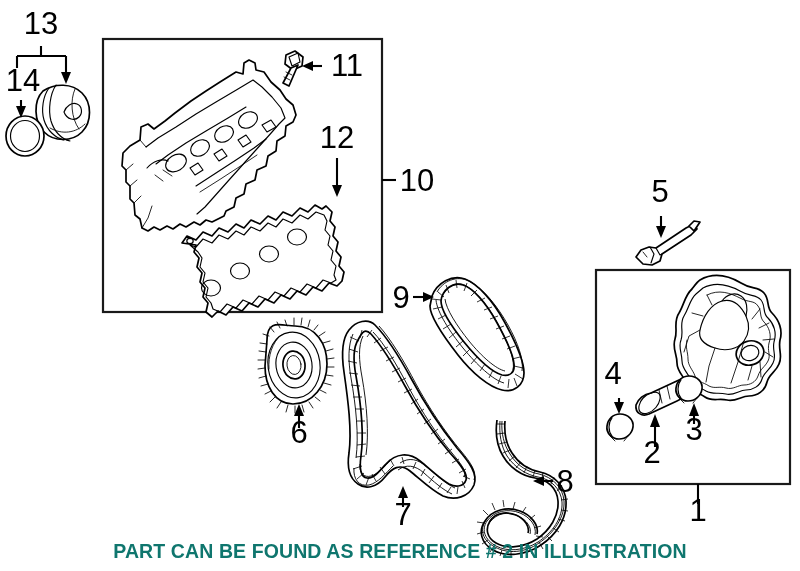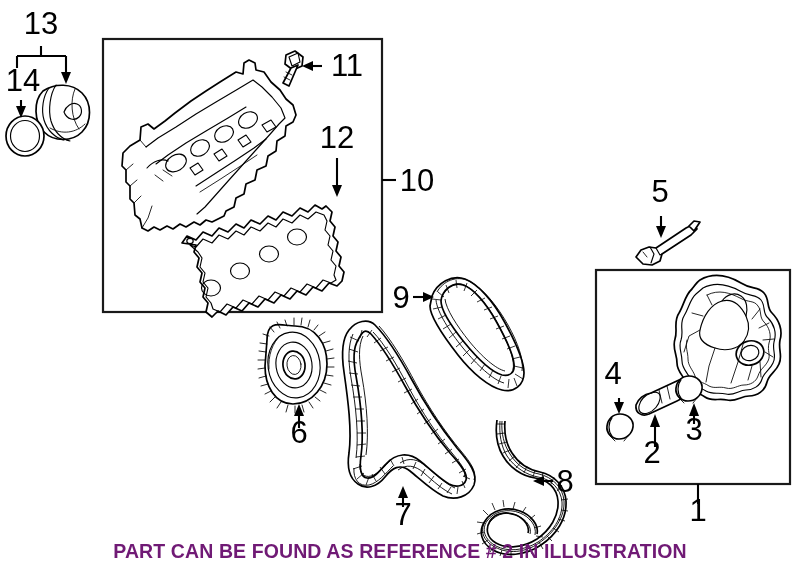--- a/index.html
+++ b/index.html
@@ -78,21 +78,21 @@
     stroke: #000000;
     stroke-width: 0.8;
     fill: none;
   }
   #banner-text {
     position: absolute;
     left: 0;
     width: 800px;
     top: 540px;
     text-align: center;
-    color: #701a75;
+    color: #0f766e;
     font-family: "Liberation Sans", sans-serif;
     font-size: 19.5px;
     font-weight: bold;
     letter-spacing: 0.1px;
     white-space: nowrap;
     pointer-events: none;
   }
 </style>
 </head>
 <body>

